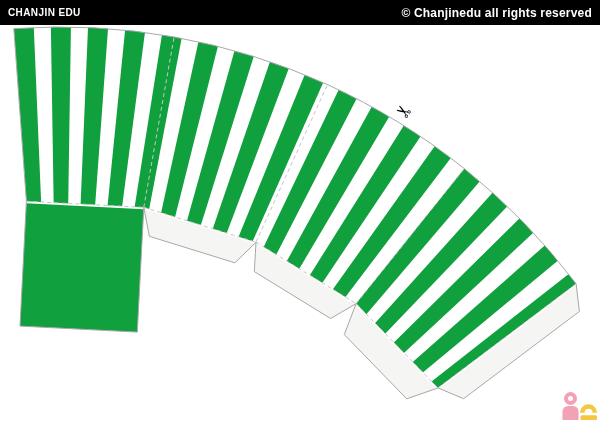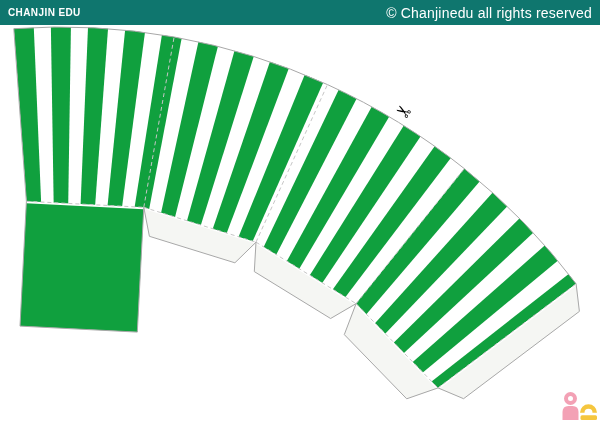--- a/index.html
+++ b/index.html
@@ -9,29 +9,29 @@
   }
   .header{
     position:absolute;left:0;top:0;width:600px;height:25px;
     display:flex;align-items:center;justify-content:space-between;
     box-sizing:border-box;padding:0 8px;z-index:5;
   }
   .brand{
     color:#ffffff;font-size:10px;font-weight:bold;letter-spacing:0.4px;
   }
   .copyright{
-    color:#ffffff;font-size:14px;font-weight:normal;letter-spacing:0.2px;
+    color:#ffffff;font-size:12px;font-weight:bold;letter-spacing:0.2px;
   }
   #template-svg{position:absolute;left:0;top:0;}
   #logo-svg{position:absolute;right:1px;bottom:0;}
 </style>
 </head>
 <body>
 
-<div class="header" style="background: #0f766e;">
+<div class="header" style="background: #000000;">
   <span class="brand">CHANJIN EDU</span>
   <span class="copyright">© Chanjinedu all rights reserved</span>
 </div>
 
 <svg id="template-svg" width="600" height="425" viewBox="0 0 600 425">
     <defs>
       <clipPath id="fanClip">
         <path d="M26.4,201.3 L13.8,28.7 A645 645 0 0 1 576.1,283.8 L438.0,387.9 L356.1,303.6 L256.0,242.2 L143.8,207.3 Z"></path>
       </clipPath>
     </defs>

